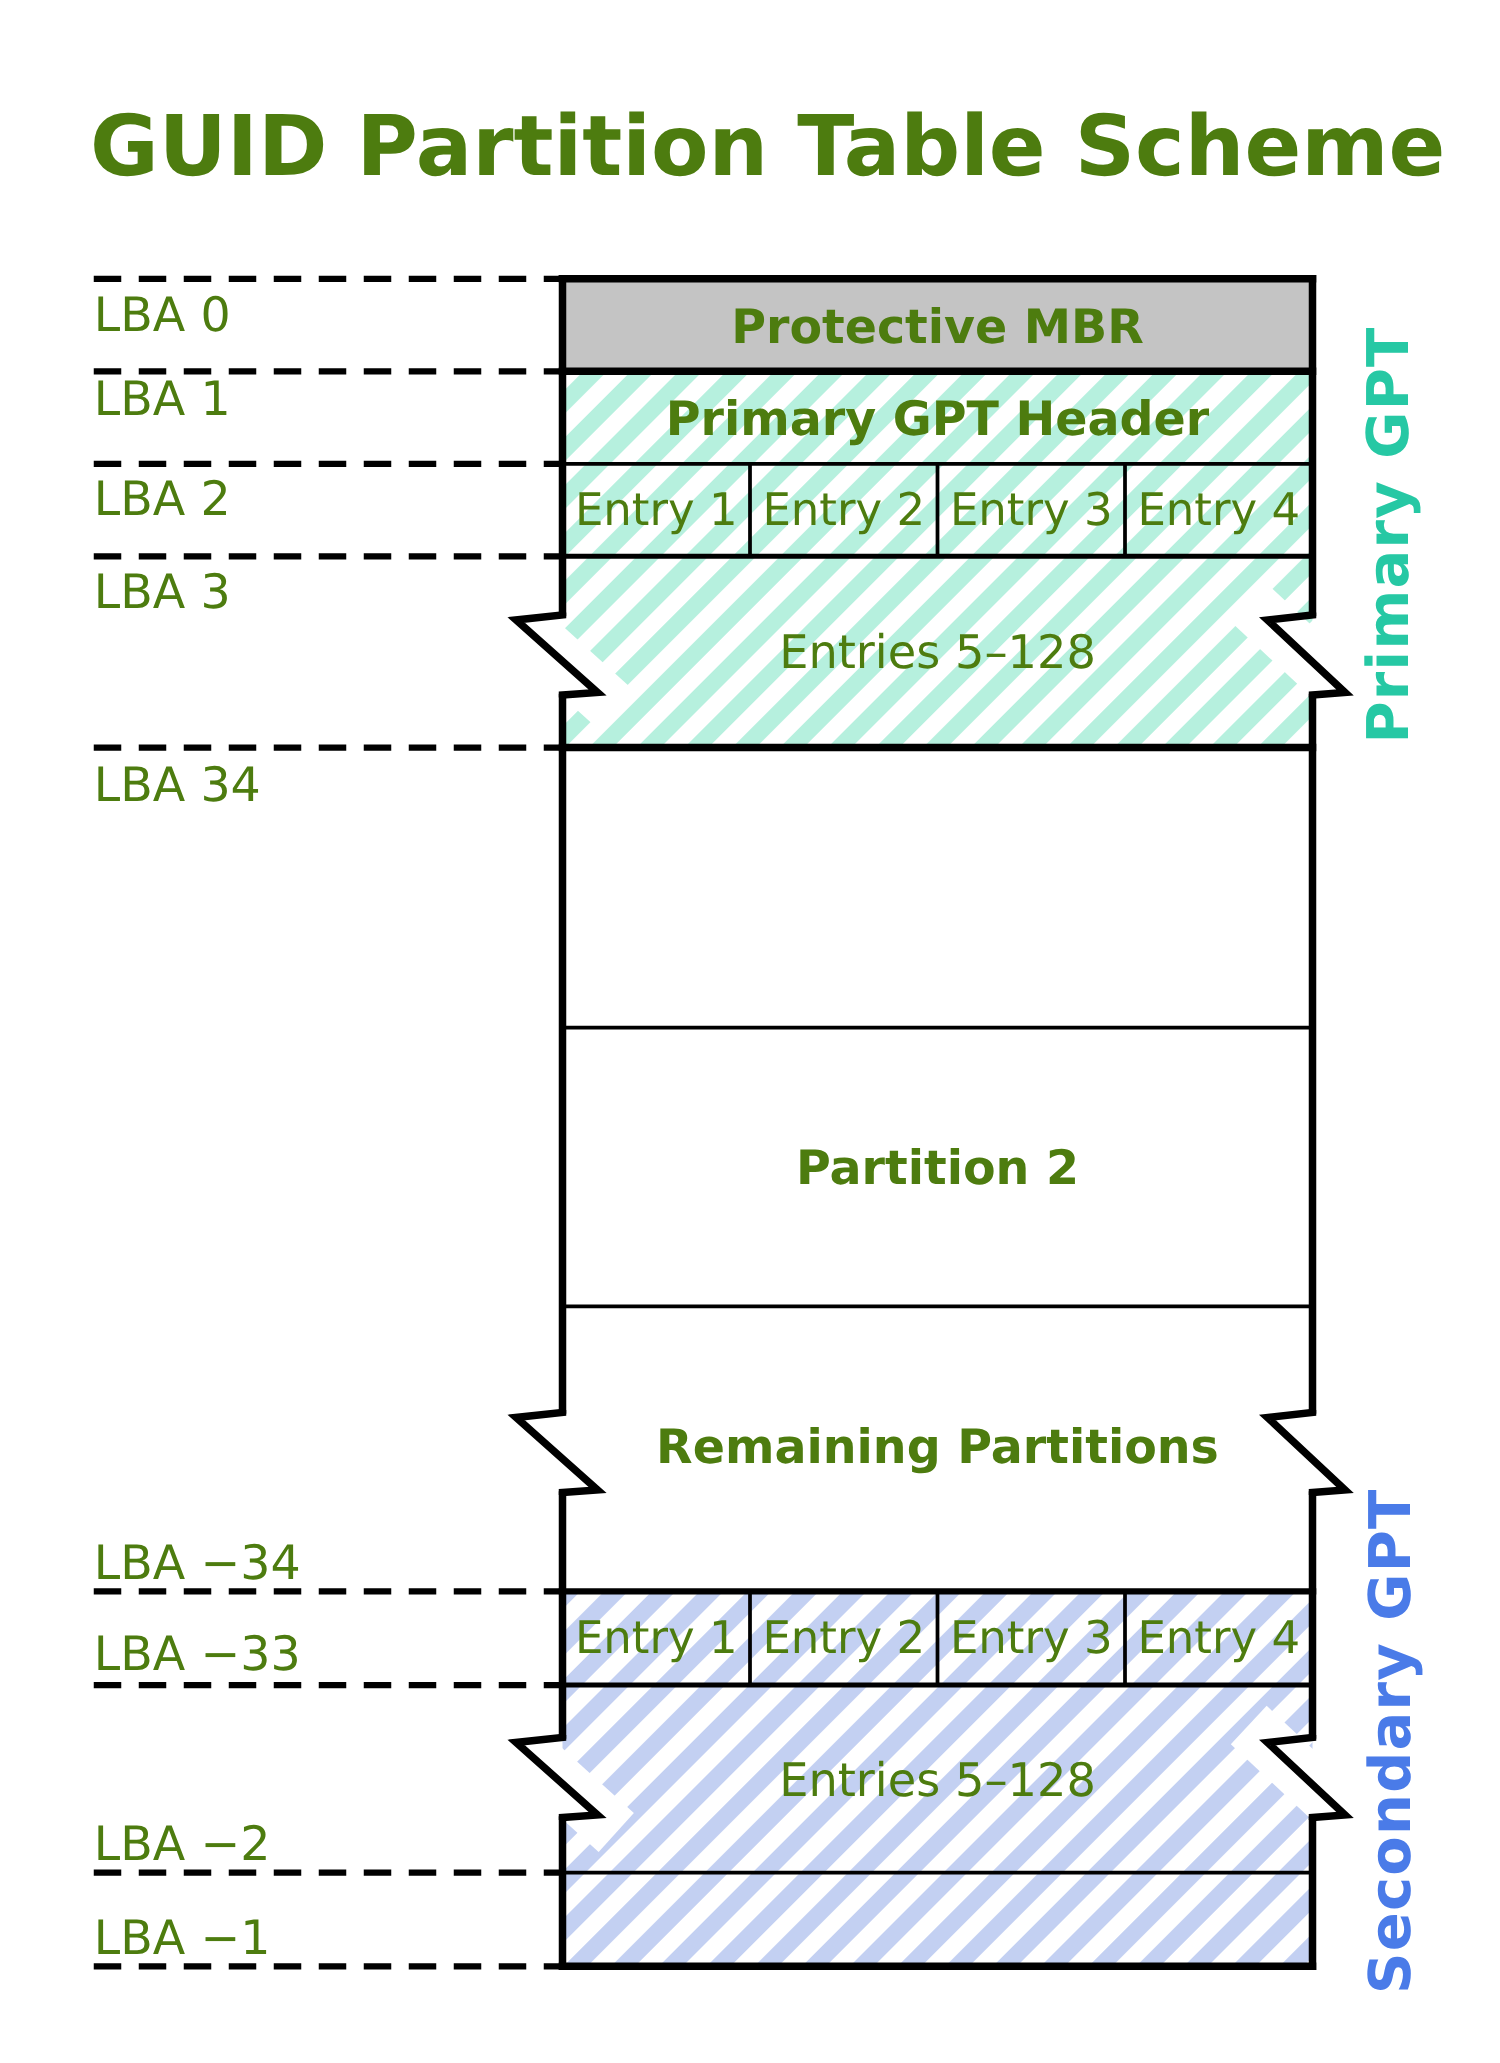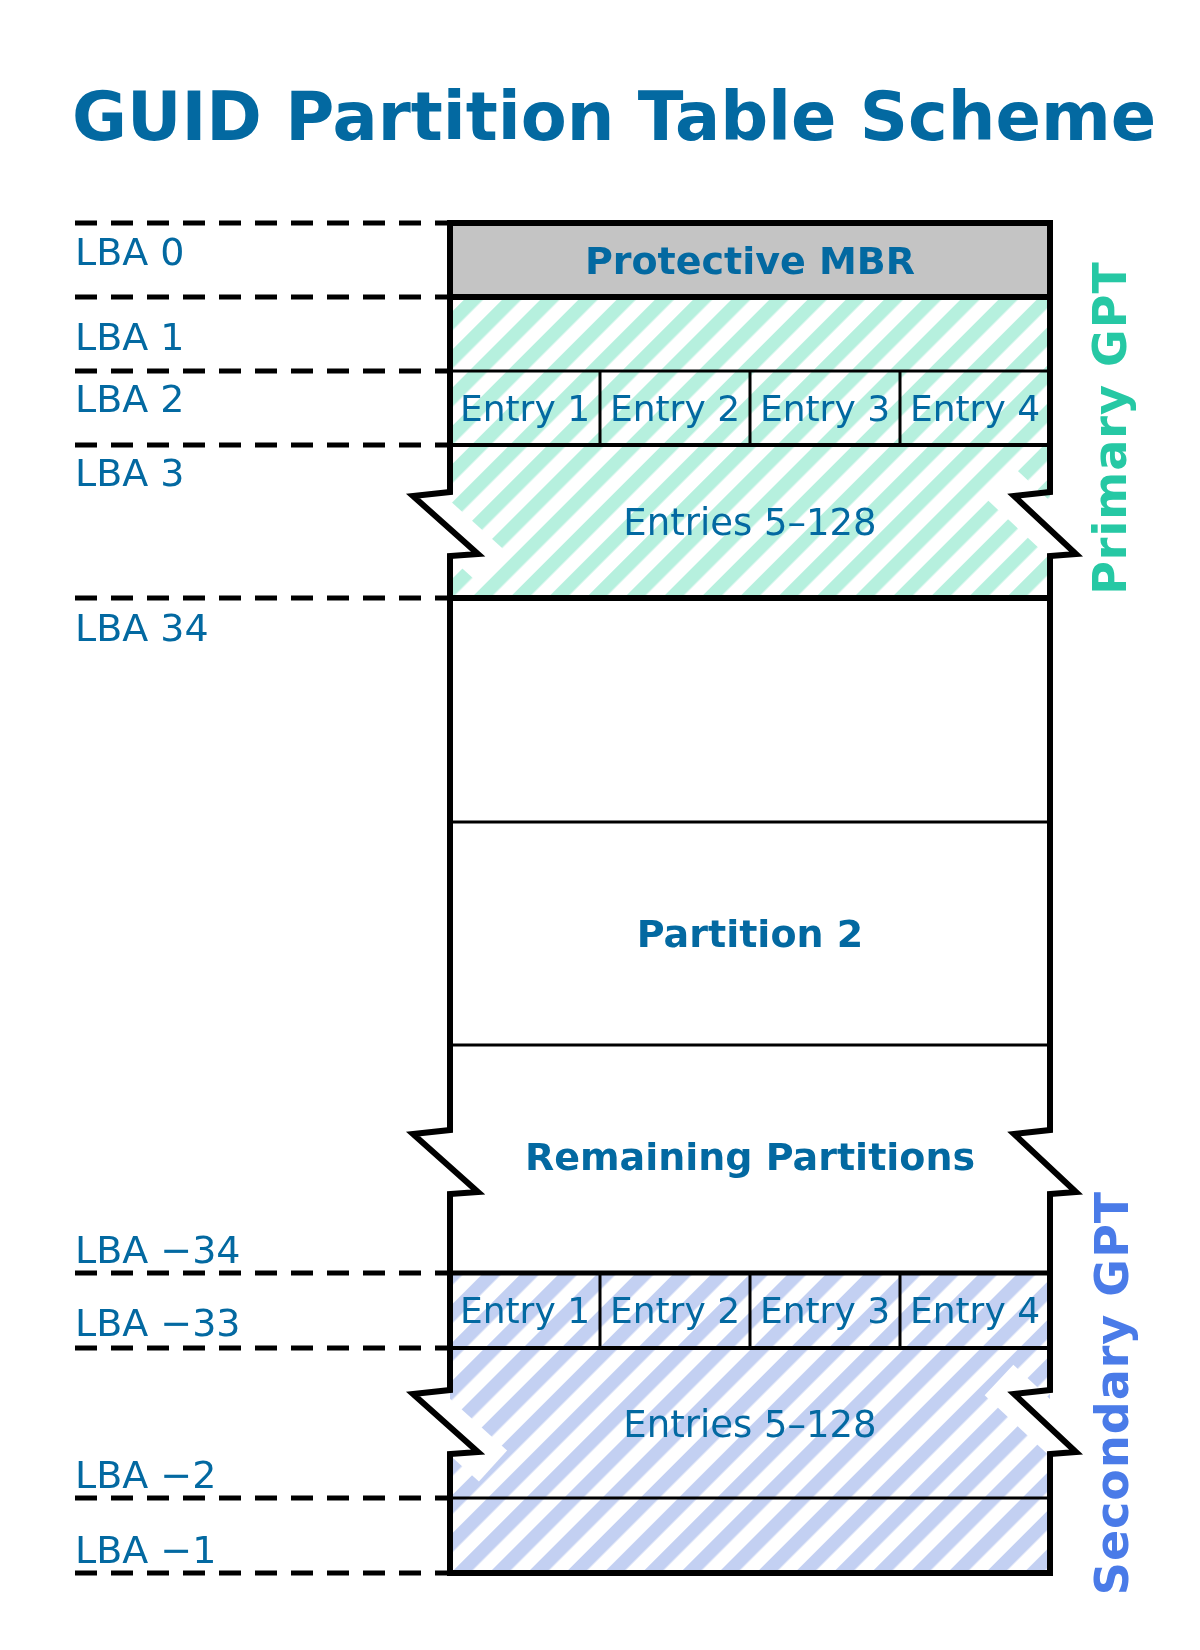--- a/index.html
+++ b/index.html
@@ -1,19 +1,19 @@
 <!DOCTYPE html>
 <html><head>
 <meta charset="utf-8">
 <style>
   html,body{margin:0;padding:0;background:#fff;}
   #stage{position:relative;width:1200px;height:1650px;background:#fff;overflow:hidden;
          font-family:"DejaVu Sans","Liberation Sans",sans-serif;}
   #diagram-svg{position:absolute;left:0;top:0;}
-  .t{position:absolute;color:#0369a1;white-space:nowrap;line-height:1;
+  .t{position:absolute;color:#4d7c0f;white-space:nowrap;line-height:1;
      font-family:"DejaVu Sans","Liberation Sans",sans-serif;}
   .c{transform:translate(-50%,-50%);}
   .ml{transform:translateY(-50%);}
   .v{transform:translate(-50%,-50%) rotate(-90deg);}
   .b{font-weight:bold;}
   .teal-label{color:#26c8a4;}
   .blue-label{color:#4a7be8;}
   .lba{font-size:38px;}
   .blocktitle{font-size:38px;}
   .entrycell{font-size:36px;}
@@ -105,30 +105,31 @@
       <line x1="75" y1="1273" x2="450" y2="1273"></line>
       <line x1="75" y1="1348" x2="450" y2="1348"></line>
       <line x1="75" y1="1498" x2="450" y2="1498"></line>
       <line x1="75" y1="1573" x2="450" y2="1573"></line>
     </g>
   </svg>
 
   <div id="title" class="t b">GUID Partition Table Scheme</div>
 
   <div class="t ml lba" style="left:75px;top:252px;">LBA 0</div>
-  <div class="t ml lba" style="left:75px;top:337px;">LBA 1</div>
+  <div class="t ml lba" style="left:75px;top:319px;">LBA 1</div>
   <div class="t ml lba" style="left:75px;top:399px;text-align:right;">LBA 2</div>
   <div class="t ml lba" style="left:75px;top:473px;">LBA 3</div>
   <div class="t ml lba" style="left:75px;top:628px;">LBA 34</div>
   <div class="t ml lba" style="left:75px;top:1250px;">LBA −34</div>
   <div class="t ml lba" style="left:75px;top:1323px;text-align:right;">LBA −33</div>
   <div class="t ml lba" style="left:75px;top:1475px;">LBA −2</div>
   <div class="t ml lba" style="left:75px;top:1550px;">LBA −1</div>
 
   <div class="t c b blocktitle" style="left:750px;top:261px;">Protective MBR</div>
+  <div class="t c b blocktitle" style="left:750px;top:335px;">Primary GPT Header</div>
   <div class="t c entries" style="left:750px;top:522px;">Entries 5–128</div>
   <div class="t c b blocktitle" style="left:750px;top:934px;">Partition 2</div>
   <div class="t c b blocktitle" style="left:750px;top:1157px;">Remaining Partitions</div>
   <div class="t c entries" style="left:750px;top:1424px;">Entries 5–128</div>
 
   <div class="t c entrycell" style="left:525px;top:409px;">Entry 1</div>
   <div class="t c entrycell" style="left:675px;top:409px;">Entry 2</div>
   <div class="t c entrycell" style="left:825px;top:409px;">Entry 3</div>
   <div class="t c entrycell" style="left:975px;top:409px;">Entry 4</div>
 

